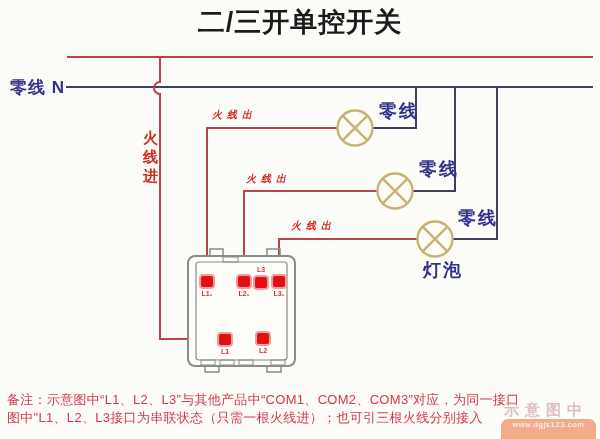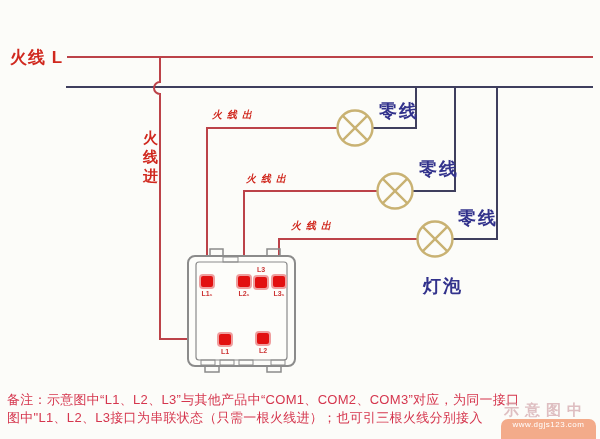--- a/index.html
+++ b/index.html
@@ -84,34 +84,35 @@
     <g fill="#e21010" stroke="#ef9e9e" stroke-width="2">
       <rect x="200" y="275" width="14" height="13" rx="3"></rect>
       <rect x="237" y="275" width="14" height="13" rx="3"></rect>
       <rect x="254" y="276" width="14" height="13" rx="3"></rect>
       <rect x="272" y="275" width="14" height="13" rx="3"></rect>
       <rect x="218" y="333" width="14" height="13" rx="3"></rect>
       <rect x="256" y="332" width="14" height="13" rx="3"></rect>
     </g>
   </svg>
 
+  <div class="title">二/三开单控开关</div>
 
-  <span class="abs legend live-t" style="left:10px;top:46px">火线 L</span>
+  <span class="abs legend neutral-t" style="left:10px;top:76px">零线 N</span>
 
   <div class="abs vert live-t" style="left:142px;top:128px">火线进</div>
 
   <span class="abs wire-lbl live-t" style="left:212px;top:108px">火线出</span>
   <span class="abs wire-lbl live-t" style="left:246px;top:172px">火线出</span>
   <span class="abs wire-lbl live-t" style="left:291px;top:219px">火线出</span>
 
   <span class="abs n-lbl neutral-t" style="left:379px;top:99px">零线</span>
   <span class="abs n-lbl neutral-t" style="left:419px;top:157px">零线</span>
   <span class="abs n-lbl neutral-t" style="left:458px;top:206px">零线</span>
 
-  <span class="abs n-lbl neutral-t" style="left:423px;top:274px">灯泡</span>
+  <span class="abs n-lbl neutral-t" style="left:423px;top:258px">灯泡</span>
 
   <span class="abs term-lbl" style="left:200px;top:290px">L1₁</span>
   <span class="abs term-lbl" style="left:237px;top:290px">L2₁</span>
   <span class="abs term-lbl" style="left:254px;top:266px">L3</span>
   <span class="abs term-lbl" style="left:272px;top:290px">L3₁</span>
   <span class="abs term-lbl" style="left:218px;top:348px">L1</span>
   <span class="abs term-lbl" style="left:256px;top:347px">L2</span>
 
   <div class="note">
     <div>备注：示意图中“L1、L2、L3”与其他产品中“COM1、COM2、COM3”对应，为同一接口</div>

